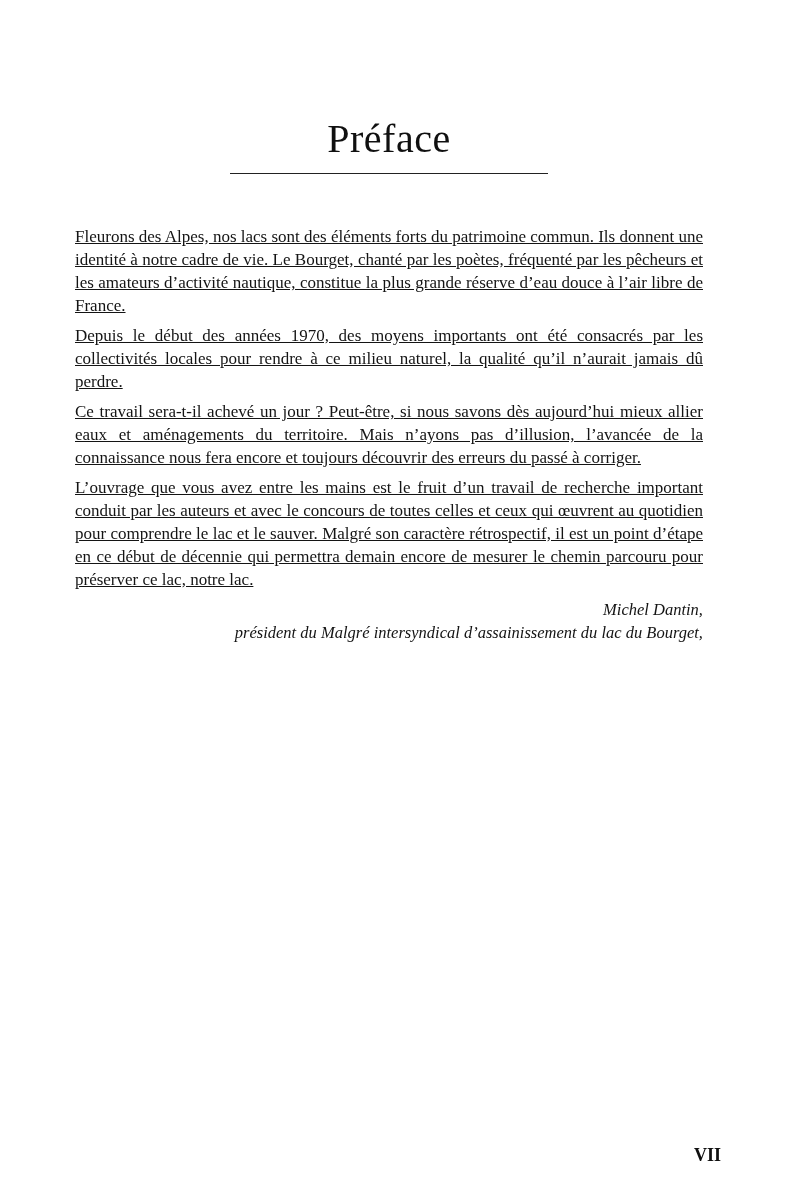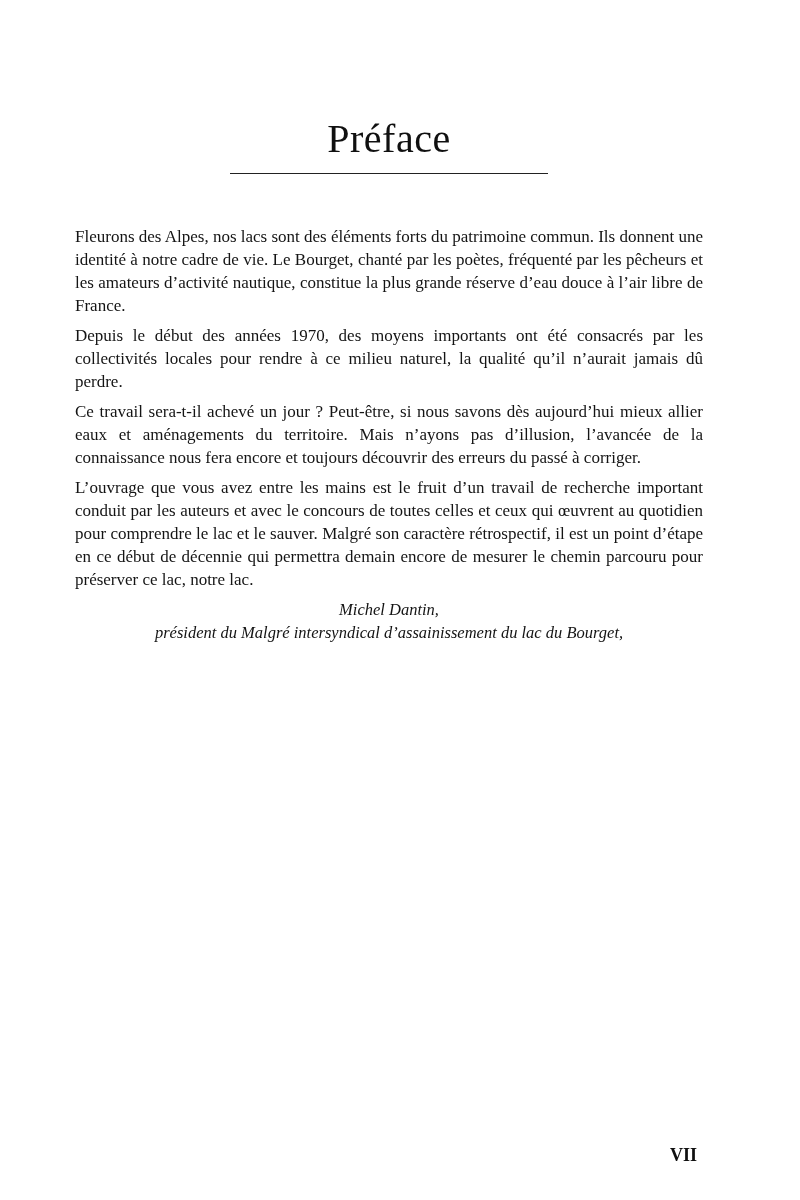--- a/index.html
+++ b/index.html
@@ -36,32 +36,33 @@
     margin: 13px auto 0 auto;
   }
   .body-text {
     margin-top: 51px;
     font-size: 17px;
     line-height: 23px;
     text-align: justify;
   }
   .body-text p {
     margin-bottom: 7px;
+    text-decoration: underline;
   }
   .signature {
     margin-top: 7px;
     font-size: 16.5px;
     line-height: 23px;
     font-style: italic;
-    text-align: center;
+    text-align: right;
     color: #141414;
   }
   .page-number {
     position: absolute;
-    right: 103px;
+    right: 79px;
     bottom: 34px;
     font-size: 18px;
     font-weight: 700;
     color: #101010;
   }
 </style>
 </head>
 <body>
 
 <div class="page">

